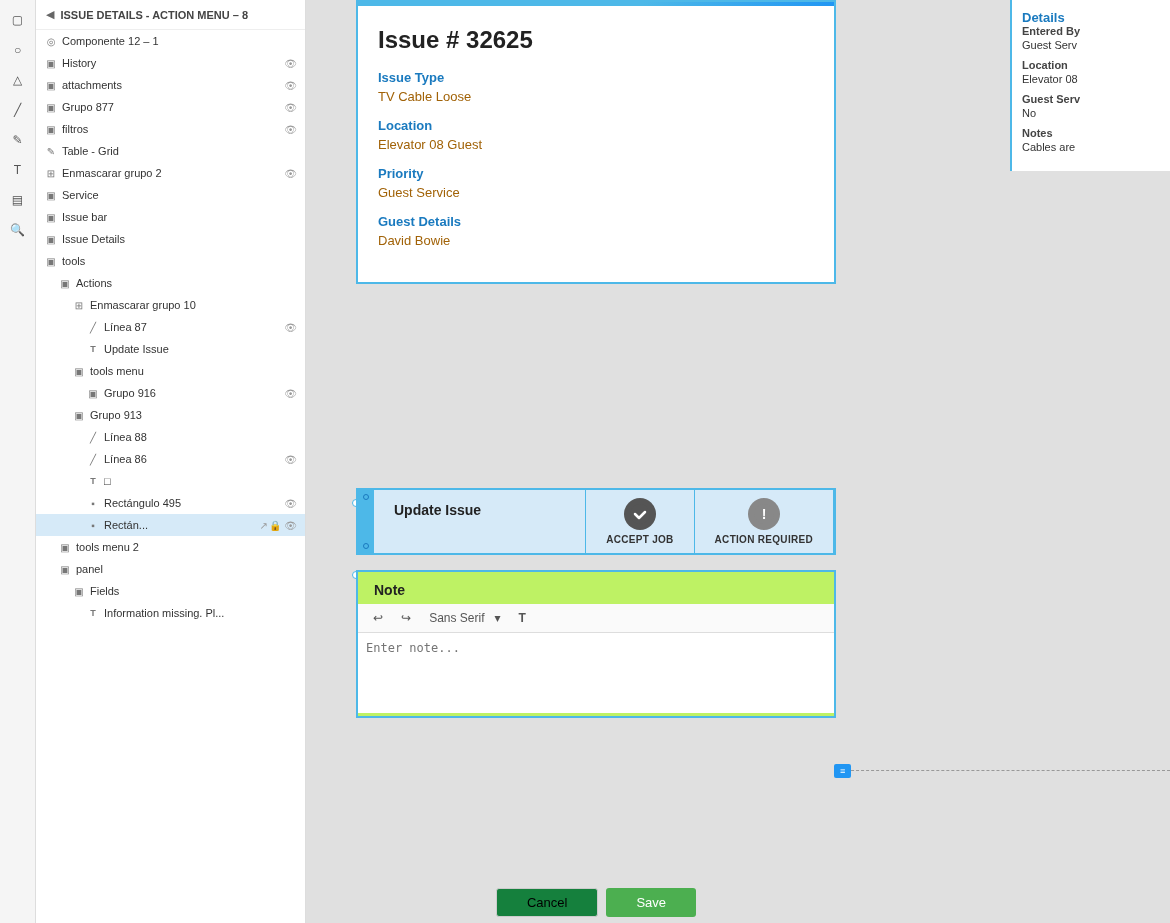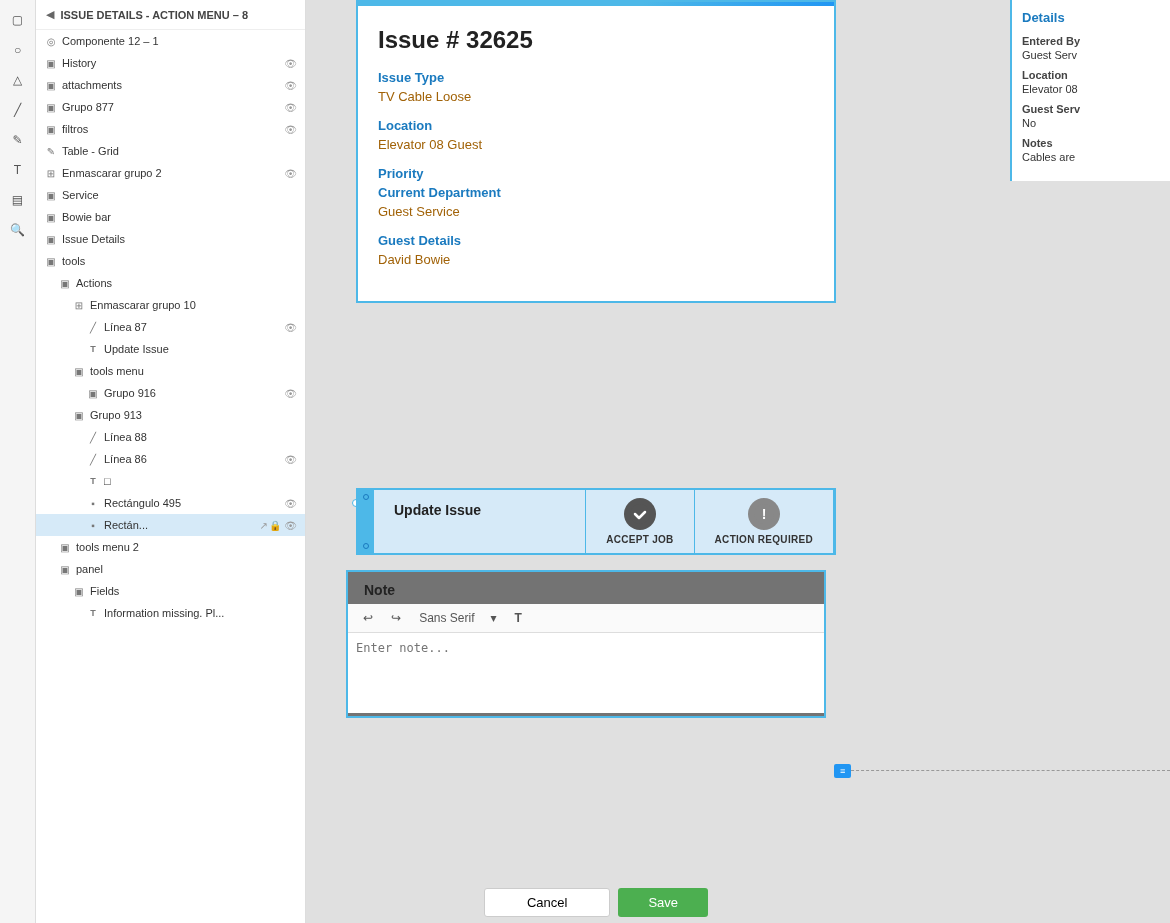--- a/index.html
+++ b/index.html
@@ -185,24 +185,24 @@
       font-size: 10px;
       color: #333;
       text-transform: uppercase;
       letter-spacing: 0.3px;
       font-weight: 600;
     }
 
     
     .note-area {
       position: absolute;
-      left: 40px;
+      left: 50px;
       top: 570px;
       width: 480px;
-      background: #737373;
+      background: #bef264;
       border: 2px solid #4db8e8;
     }
     .note-label {
       padding: 10px 16px 6px;
       font-size: 14px;
       font-weight: 600;
       color: #222;
     }
     .note-toolbar {
       display: flex;
@@ -238,21 +238,20 @@
       width: 160px;
       background: white;
       border-left: 2px solid #4db8e8;
       padding: 10px;
       font-size: 11px;
     }
     .details-title {
       color: #1a7abf;
       font-weight: 700;
       font-size: 13px;
-      margin-bottom: 10px;
     }
     .detail-label {
       font-weight: 600;
       color: #444;
       margin-bottom: 2px;
       font-size: 11px;
     }
     .detail-value {
       color: #333;
       margin-bottom: 8px;
@@ -281,23 +280,23 @@
     
     .cancel-row {
       position: absolute;
       left: 50px;
       top: 888px;
       width: 480px;
       display: flex;
       justify-content: center;
     }
     .cancel-btn {
-      padding: 6px 42px;
+      padding: 6px 30px;
       border: 1px solid #ccc;
-      background: #ffffff;
+      background: #15803d;
       font-size: 13px;
       cursor: pointer;
       border-radius: 3px;
     }
     .save-btn {
       padding: 2px 30px;
       background: #4caf50;
       color: white;
       border: none;
       font-size: 13px;
@@ -377,21 +376,21 @@
       <span class="eye-icon">👁</span>
     </div>
 
     <div class="layer-item" style="padding-left:8px">
       <span class="layer-icon">▣</span>
       <span class="layer-name">Service</span>
     </div>
 
     <div class="layer-item" style="padding-left:8px">
       <span class="layer-icon">▣</span>
-      <span class="layer-name">Bowie bar</span>
+      <span class="layer-name">Issue bar</span>
     </div>
 
     <div class="layer-item" style="padding-left:8px">
       <span class="layer-icon">▣</span>
       <span class="layer-name">Issue Details</span>
     </div>
 
     <div class="layer-item" style="padding-left:8px">
       <span class="layer-icon">▣</span>
       <span class="layer-name">tools</span>
@@ -497,21 +496,20 @@
       <div class="issue-number">Issue # 32625</div>
 
       <div class="issue-field-label">Issue Type</div>
       <div class="issue-field-value">TV Cable Loose</div>
 
       <div class="issue-field-label">Location</div>
       <div class="issue-field-value">Elevator 08 Guest</div>
 
       <div class="issue-field-label">Priority</div>
 
-      <div class="issue-field-label">Current Department</div>
       <div class="issue-field-value">Guest Service</div>
 
       <div class="issue-field-label">Guest Details</div>
       <div class="issue-field-value">David Bowie</div>
     </div>
   </div>
 
   <div class="sel-handle" style="left:46px;top:499px;"></div>
 
   <div class="sel-handle" style="left:46px;top:571px;"></div>
@@ -542,21 +540,21 @@
         <div class="action-btn-label">ACTION REQUIRED</div>
       </div>
     </div>
   </div>
 
   <div class="note-area">
     <div class="note-label">Note</div>
     <div class="note-toolbar">
       <div class="note-toolbar-btn">↩</div>
       <div class="note-toolbar-btn">↪</div>
-      <div class="note-toolbar-btn" style="display:flex;align-items:center;gap:16px;">
+      <div class="note-toolbar-btn" style="display:flex;align-items:center;gap:10px;">
         <span>Sans Serif</span>
         <span>▾</span>
       </div>
       <div class="note-toolbar-btn" style="font-weight:bold;">T</div>
     </div>
     <textarea class="note-textarea" placeholder="Enter note..." style=""></textarea>
   </div>
 
   <div class="dashed-line"></div>
   <div class="dashed-line-badge">≡</div>

